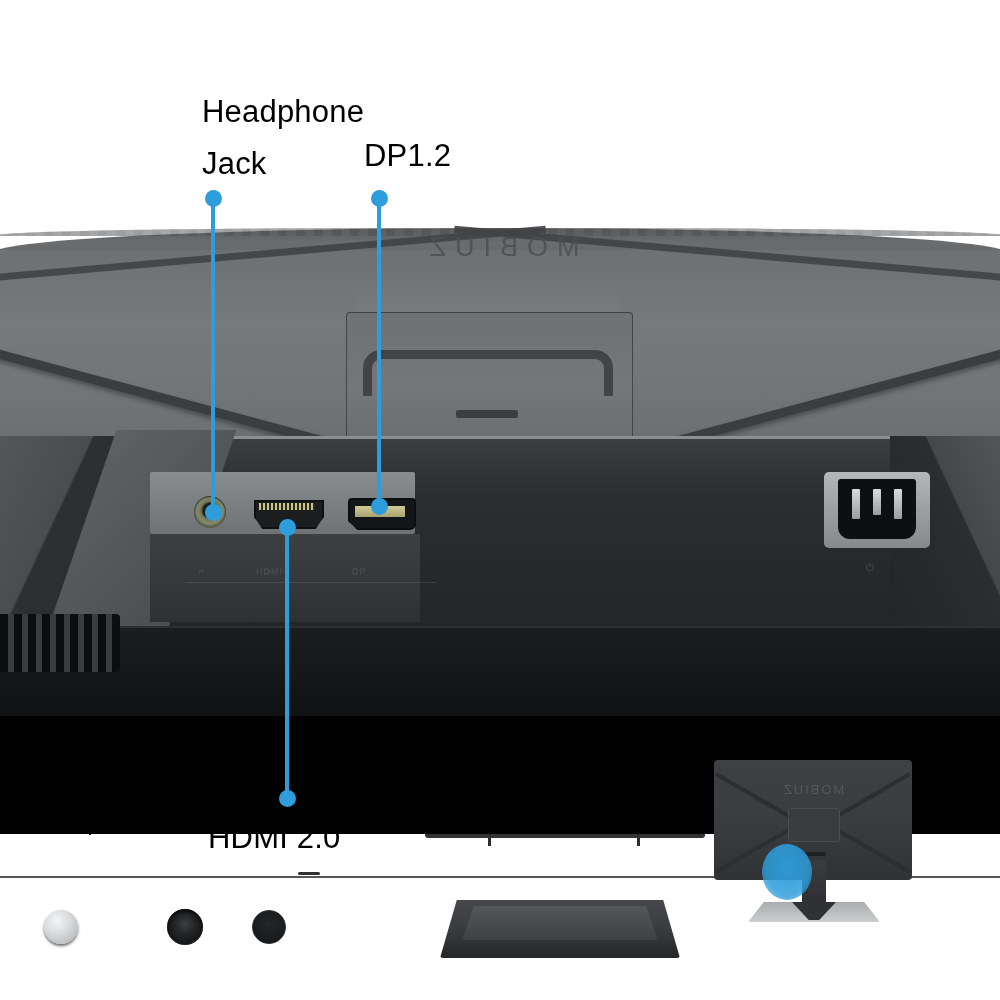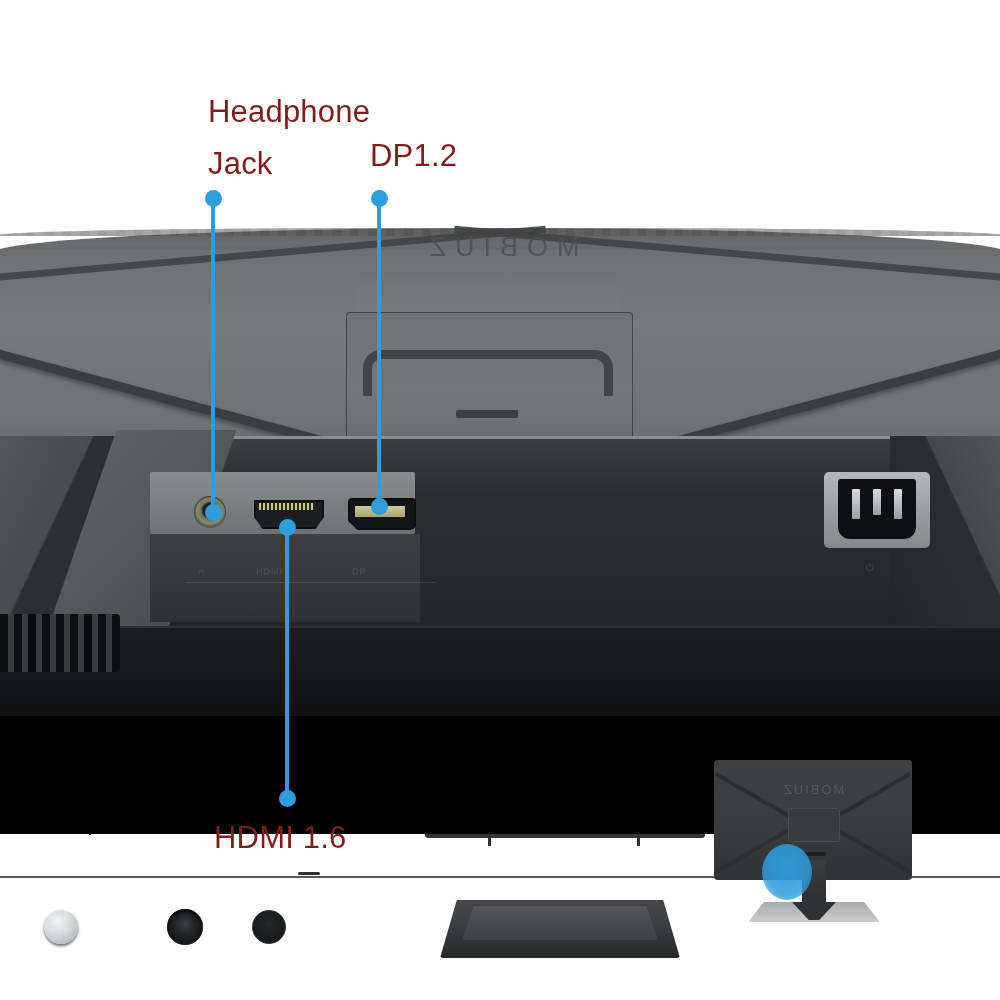--- a/index.html
+++ b/index.html
@@ -469,26 +469,25 @@
   }
   .callout-dot {
     position: absolute;
     width: 17px;
     height: 17px;
     border-radius: 50%;
     background: #2e9ddb;
   }
   .callout-label {
     position: absolute;
-    color: #7f1d1d;
+    color: #000000;
     font-weight: 400;
     white-space: pre;
     letter-spacing: .2px;
     user-select: none;
-    margin-left: 6px;
   }
   .label-headphone {
     left: 202px;
     top: 86px;
     font-size: 31px;
     line-height: 52px;
   }
   .label-dp {
     left: 364px;
     top: 138px;
@@ -683,21 +682,21 @@
   <div class="callout-dot" style="left:205px; top:504px;"></div>
 
   <div class="callout-label label-dp">DP1.2</div>
   <div class="callout-dot" style="left:371px; top:190px;"></div>
   <div class="callout-line" style="left:377px; top:198px; height:310px;"></div>
   <div class="callout-dot" style="left:371px; top:498px;"></div>
 
   <div class="callout-dot" style="left:279px; top:519px;"></div>
   <div class="callout-line" style="left:285px; top:527px; height:272px;"></div>
   <div class="callout-dot" style="left:279px; top:790px;"></div>
-  <div class="callout-label label-hdmi">HDMI 1.6</div>
+  <div class="callout-label label-hdmi">HDMI 2.0</div>
 
   <div class="thumb">
     <div class="thumb-panel"></div>
     <div class="thumb-wing tw1"></div>
     <div class="thumb-wing tw2"></div>
     <div class="thumb-wing tw3"></div>
     <div class="thumb-wing tw4"></div>
     <div class="thumb-logo">MOBIUZ</div>
     <div class="thumb-plate"></div>
     <div class="thumb-slot"></div>

